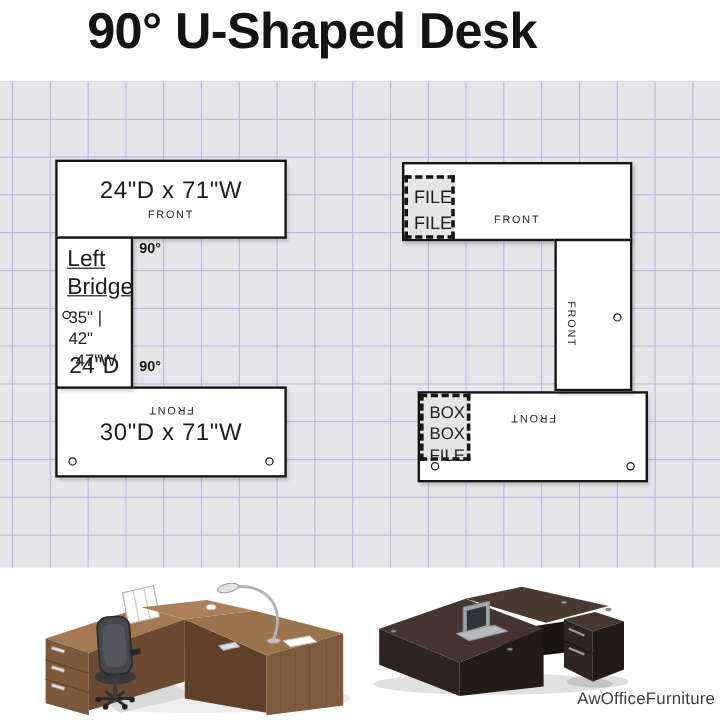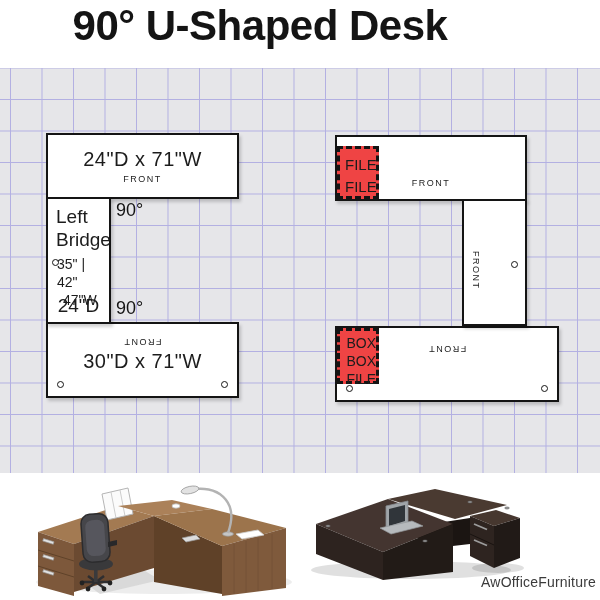--- a/index.html
+++ b/index.html
@@ -23,30 +23,30 @@
     background-position:10px 31px;
   }
   .box {
     position:absolute; background:#ffffff; box-sizing:border-box;
     border:2px solid var(--box-border, #141414);
     box-shadow:2px 3px 3px rgba(0,0,0,0.18);
   }
   
   .box-top-l    { left:46px;  top:65px;  width:193px; height:66px;
                   display:flex; flex-direction:column; align-items:center; justify-content:center; gap:3px; }
-  .box-bridge-l { left:46px;  top:129px; width:65px;  height:127px; z-index:2; }
+  .box-bridge-l { left:46px;  top:129px; width:65px;  height:127px; z-index:2;text-decoration:underline; }
   .box-bottom-l { left:46px;  top:254px; width:193px; height:76px;
                   display:flex; flex-direction:column; align-items:center; padding-top:13px; gap:3px; }
-  .angle { position:absolute; font-size:18px; font-weight:400; color:#141414; z-index:3; }
+  .angle { position:absolute; font-size:12px; font-weight:700; color:#141414; z-index:3; }
   .angle-top-l { left:116px; top:132px; }
   .angle-bot-l { left:116px; top:230px; }
   
   .box-top-r    { left:335px; top:67px;  width:192px; height:66px; }
   .box-bridge-r { left:462px; top:131px; width:65px;  height:127px; z-index:2; }
-  .box-bottom-r { left:335px; top:258px; width:224px; height:76px; }
+  .box-bottom-r { left:348px; top:258px; width:192px; height:76px; }
 
   .dims  { font-size:20px; letter-spacing:0.5px; color:#1c1c1c; }
   .front-label { font-size:9px; letter-spacing:1.5px; color:#222; }
   .flip  { transform:rotate(180deg); }
   .front-center { position:absolute; left:0; width:100%; text-align:center; }
 
   .bridge-label { padding:7px 0 0 8px; font-size:19px; line-height:1.2; color:#1c1c1c; }
   .bridge-sizes { position:absolute; top:56px; left:9px; font-size:14px; line-height:1.3; }
   .bridge-sizes .w2 { margin-left:6px; }
   .bridge-depth { position:absolute; bottom:5px; left:0; width:100%; text-align:center; font-size:19px; }
@@ -57,22 +57,22 @@
   .grommet {
     position:absolute; width:7px; height:7px; box-sizing:border-box;
     border:1.5px solid #141414; border-radius:50%; background:#fff;
   }
   .g-bridge-l { left:4px;  top:60px; }
   .g-bridge-r { left:47px; top:60px; }
   .g-bl { left:9px;  bottom:8px; }
   .g-br { right:9px; bottom:8px; }
 
   .pedestal {
-    position:absolute; box-sizing:border-box; background:#ef4444;
-    border:3px dashed #141414; z-index:2;text-align:right;
+    position:absolute; box-sizing:border-box; background:#e5e5e5;
+    border:3px dashed #141414; z-index:2;
   }
   .ped-top-r    { left:0; top:9px; width:42px; height:53px; font-size:15px; line-height:1.45; padding:5px 0 0 5px; }
   .ped-bottom-r { left:0; top:0;   width:42px; height:56px; font-size:14px; line-height:1.3;  padding:3px 0 0 5px; }
   .ped-line { display:block; }
   .ftr-top-r    { top:41px; }
   .ftr-bottom-r { top:16px; }
 
   .photo { position:absolute; }
   .photo-left  { left:24px;  top:476px; width:276px; height:122px; }
   .photo-right { left:306px; top:482px; width:218px; height:100px; }

